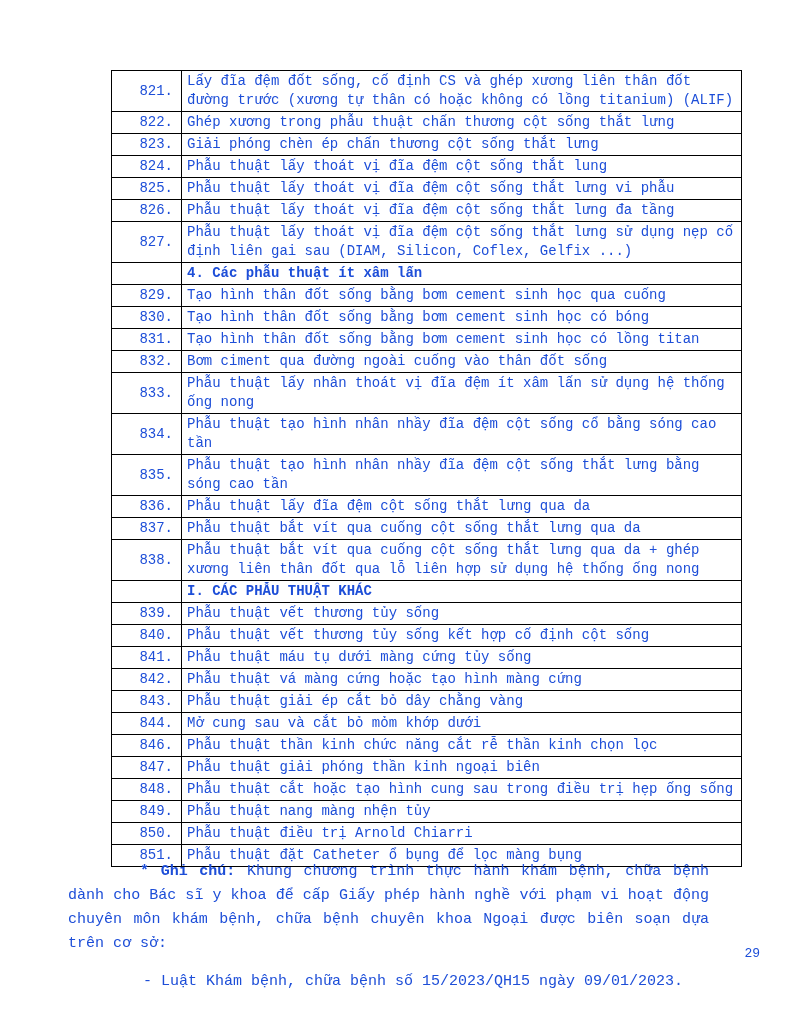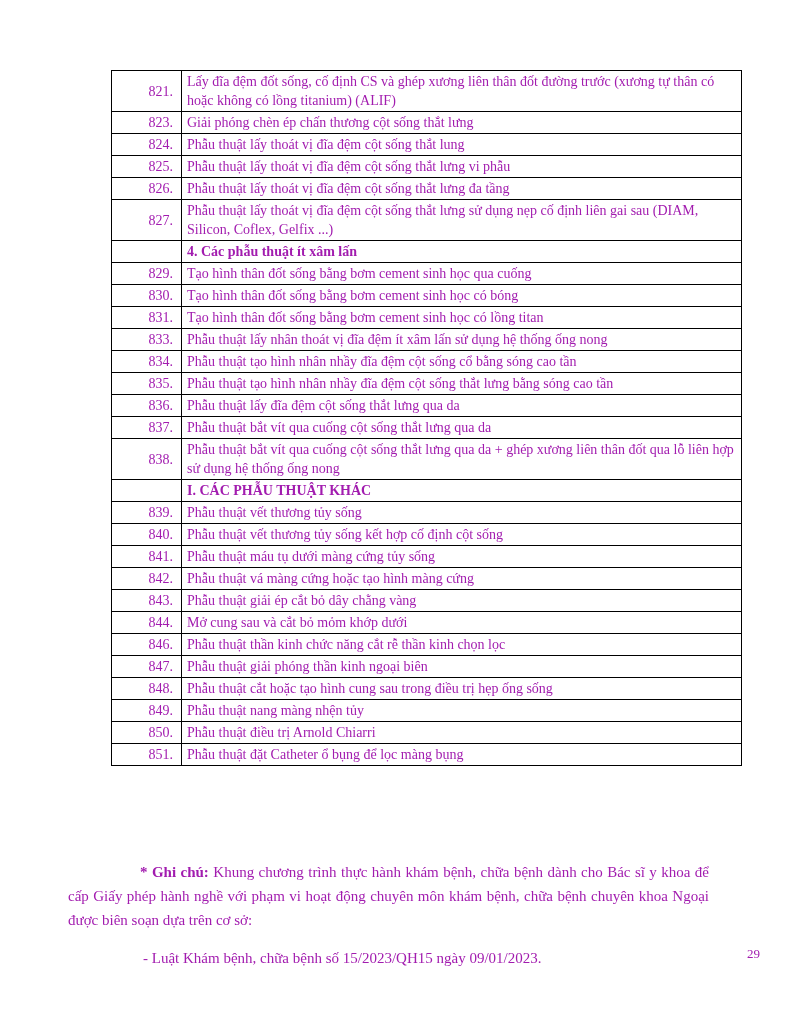--- a/index.html
+++ b/index.html
@@ -5,22 +5,22 @@
   html, body {
     margin: 0;
     padding: 0;
     background: #ffffff;
   }
   .page {
     position: relative;
     width: 800px;
     height: 1035px;
     background: #ffffff;
-    font-family: Liberation Serif, serif;
-    color: #a21caf;
+    font-family: Liberation Mono, monospace;
+    color: #1d4ed8;
     overflow: hidden;
   }
   .table-wrap {
     position: absolute;
     left: 111px;
     top: 70px;
     width: 631px;
   }
   table.proc {
     border-collapse: collapse;
@@ -81,20 +81,24 @@
 <div class="page">
 
   <div class="table-wrap">
     <table class="proc">
       <tbody>
           <tr>
             <td class="num">821.</td>
             <td class="txt">Lấy đĩa đệm đốt sống, cố định CS và ghép xương liên thân đốt đường trước (xương tự thân có hoặc không có lồng titanium) (ALIF)</td>
           </tr>
           <tr>
+            <td class="num">822.</td>
+            <td class="txt">Ghép xương trong phẫu thuật chấn thương cột sống thắt lưng</td>
+          </tr>
+          <tr>
             <td class="num">823.</td>
             <td class="txt">Giải phóng chèn ép chấn thương cột sống thắt lưng</td>
           </tr>
           <tr>
             <td class="num">824.</td>
             <td class="txt">Phẫu thuật lấy thoát vị đĩa đệm cột sống thắt lung</td>
           </tr>
           <tr>
             <td class="num">825.</td>
             <td class="txt">Phẫu thuật lấy thoát vị đĩa đệm cột sống thắt lưng vi phẫu</td>
@@ -115,20 +119,24 @@
             <td class="num">829.</td>
             <td class="txt">Tạo hình thân đốt sống bằng bơm cement sinh học qua cuống</td>
           </tr>
           <tr>
             <td class="num">830.</td>
             <td class="txt">Tạo hình thân đốt sống bằng bơm cement sinh học có bóng</td>
           </tr>
           <tr>
             <td class="num">831.</td>
             <td class="txt">Tạo hình thân đốt sống bằng bơm cement sinh học có lồng titan</td>
+          </tr>
+          <tr>
+            <td class="num">832.</td>
+            <td class="txt">Bơm ciment qua đường ngoài cuống vào thân đốt sống</td>
           </tr>
           <tr>
             <td class="num">833.</td>
             <td class="txt">Phẫu thuật lấy nhân thoát vị đĩa đệm ít xâm lấn sử dụng hệ thống ống nong</td>
           </tr>
           <tr>
             <td class="num">834.</td>
             <td class="txt">Phẫu thuật tạo hình nhân nhầy đĩa đệm cột sống cổ bằng sóng cao tần</td>
           </tr>
           <tr>

